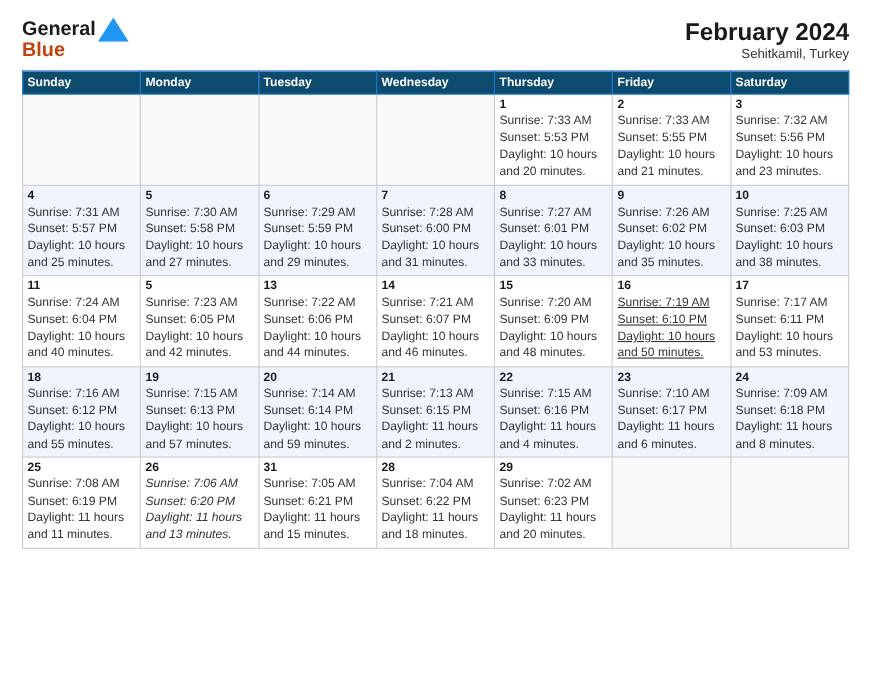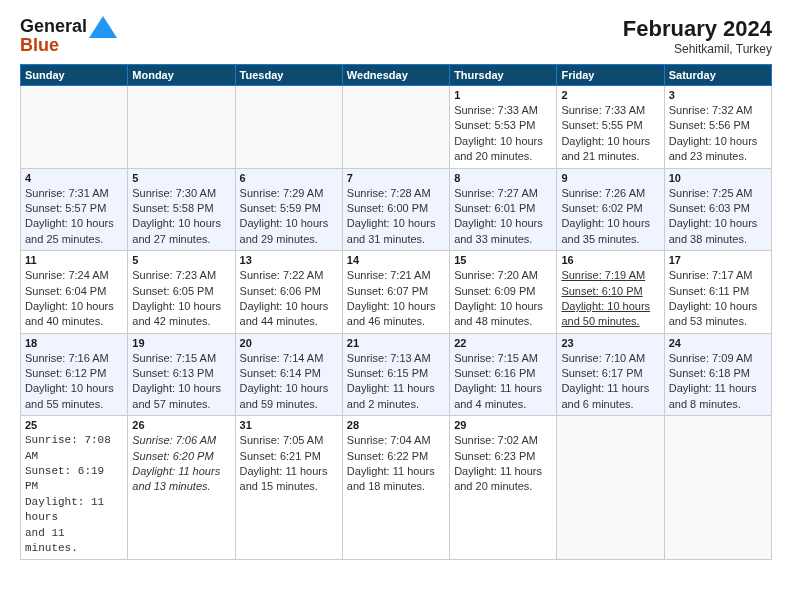--- a/index.html
+++ b/index.html
@@ -301,21 +301,21 @@
             <span class="day-number">24</span>
             <div class="day-info" style="white-space: pre-line;">Sunrise: 7:09 AM
 Sunset: 6:18 PM
 Daylight: 11 hours
 and 8 minutes.</div>
           </td>
         </tr>
         <tr>
           <td>
             <span class="day-number">25</span>
-            <div class="day-info" style="white-space: pre-line; font-family: Liberation Mono, monospace;">Sunrise: 7:08 AM
+            <div class="day-info" style="white-space: pre-line;">Sunrise: 7:08 AM
 Sunset: 6:19 PM
 Daylight: 11 hours
 and 11 minutes.</div>
           </td>
           <td>
             <span class="day-number">26</span>
             <div class="day-info" style="white-space: pre-line; font-style: italic;">Sunrise: 7:06 AM
 Sunset: 6:20 PM
 Daylight: 11 hours
 and 13 minutes.</div>

